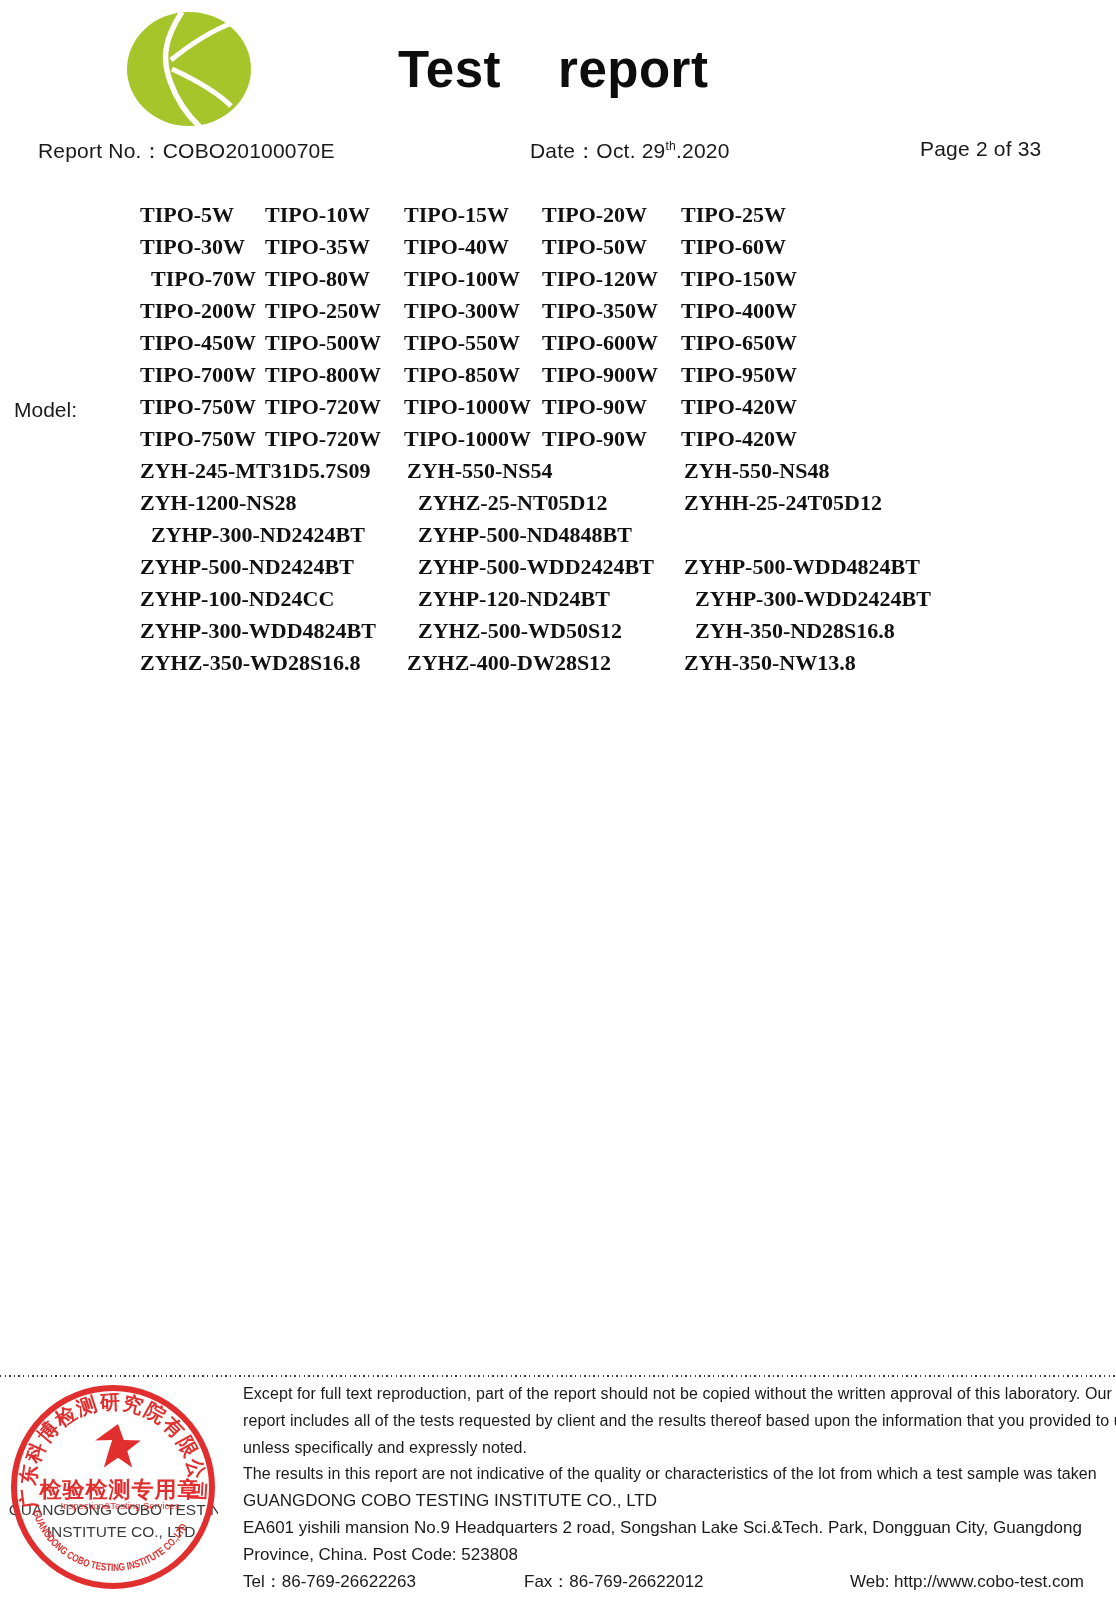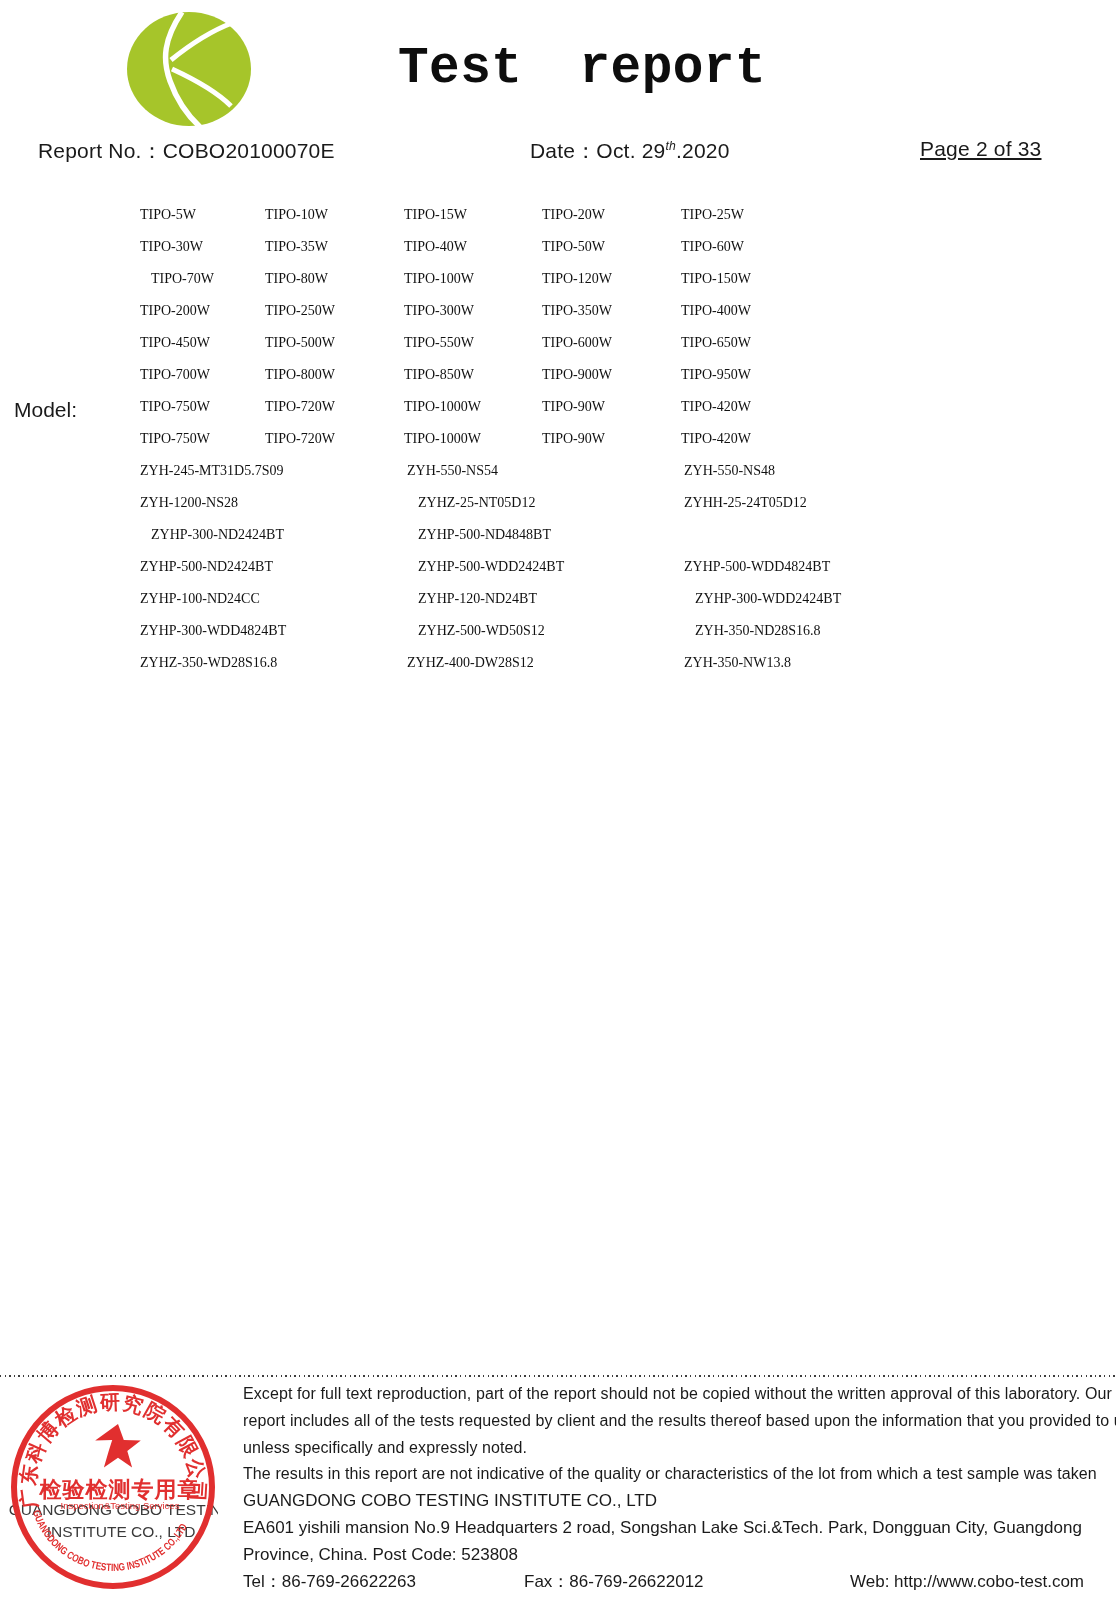--- a/index.html
+++ b/index.html
@@ -7,34 +7,34 @@
     position:relative; width:1116px; height:1599px; margin:0 auto;
     background:#ffffff; overflow:hidden;
     font-family:"Liberation Sans", sans-serif; color:#1a1a1a;
   }
   
   .logo { position:absolute; left:126px; top:11px; width:128px; height:118px; }
   .title {
     position:absolute; left:398px; top:40px; height:64px;
     display:flex; gap:57px; align-items:flex-start;
     font-size:51px; font-weight:bold; letter-spacing:0.5px; color:#0d0d0d;
-    font-family:Liberation Mono, monospace;
+    font-family:Liberation Sans, sans-serif;
   }
   .meta { position:absolute; left:0; top:137px; width:1116px; height:30px; font-size:21px; letter-spacing:0.2px; }
   .meta-report { position:absolute; left:38px; top:0; white-space:nowrap; }
   .meta-date   { position:absolute; left:530px; top:0; white-space:nowrap; }
-  .meta-date sup { font-size:0.58em; line-height:0;font-style:italic; }
-  .meta-page   { position:absolute; left:920px; top:0; white-space:nowrap;text-decoration:underline; }
+  .meta-date sup { font-size:0.58em; line-height:0; }
+  .meta-page   { position:absolute; left:920px; top:0; white-space:nowrap; }
 
   
   .model-label { position:absolute; left:14px; top:398px; font-size:21px; }
   .model-list {
     position:absolute; left:140px; top:199px; width:960px;
     font-family:"Liberation Serif","DejaVu Serif",serif;
-    font-size:14px; color:#111;
+    font-size:22px; color:#111;font-weight:bold;
   }
   .trow { display:grid; grid-template-columns:125px 139px 138px 139px auto; height:32px; line-height:32px; }
   .zrow { display:grid; grid-template-columns:267px 277px auto;             height:32px; line-height:32px; }
   .mcell { white-space:nowrap; }
   .ind { padding-left:11px; }
 
   
   .sep {
     position:absolute; left:0; top:1375px; width:1116px; height:2px;
     background:repeating-linear-gradient(to right,#3c3c3c 0 1.5px,transparent 1.5px 4.6px);

